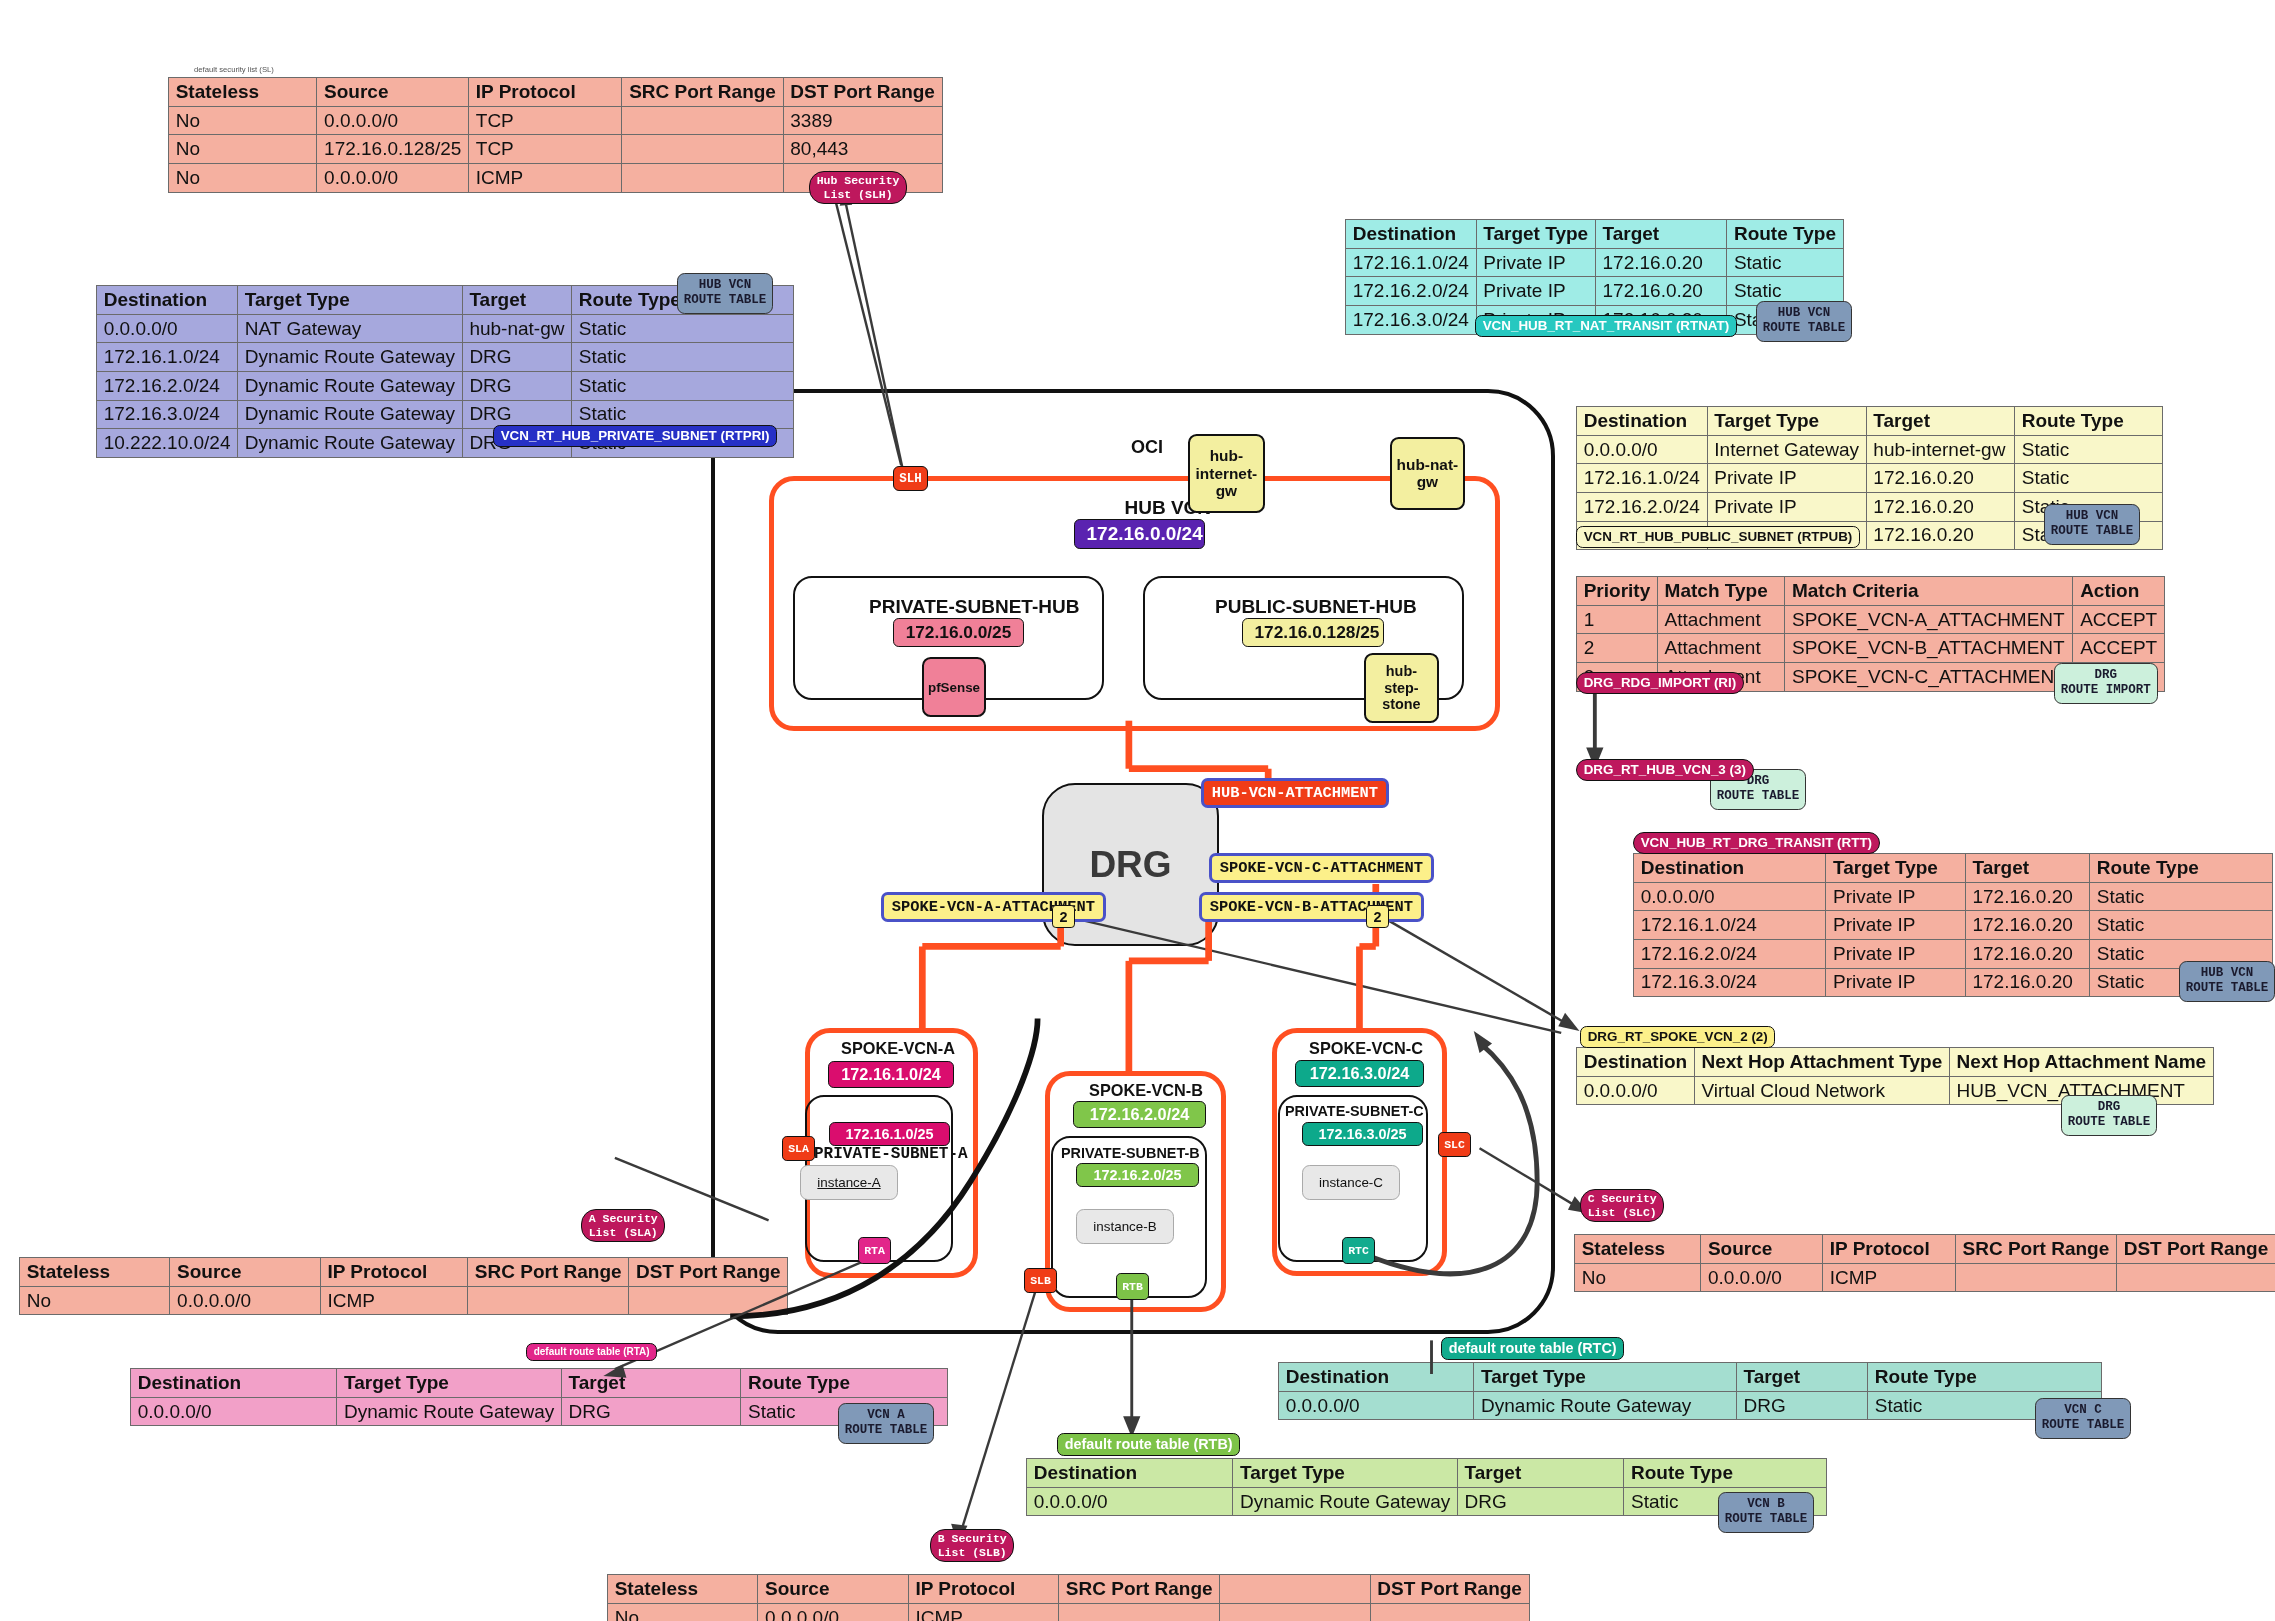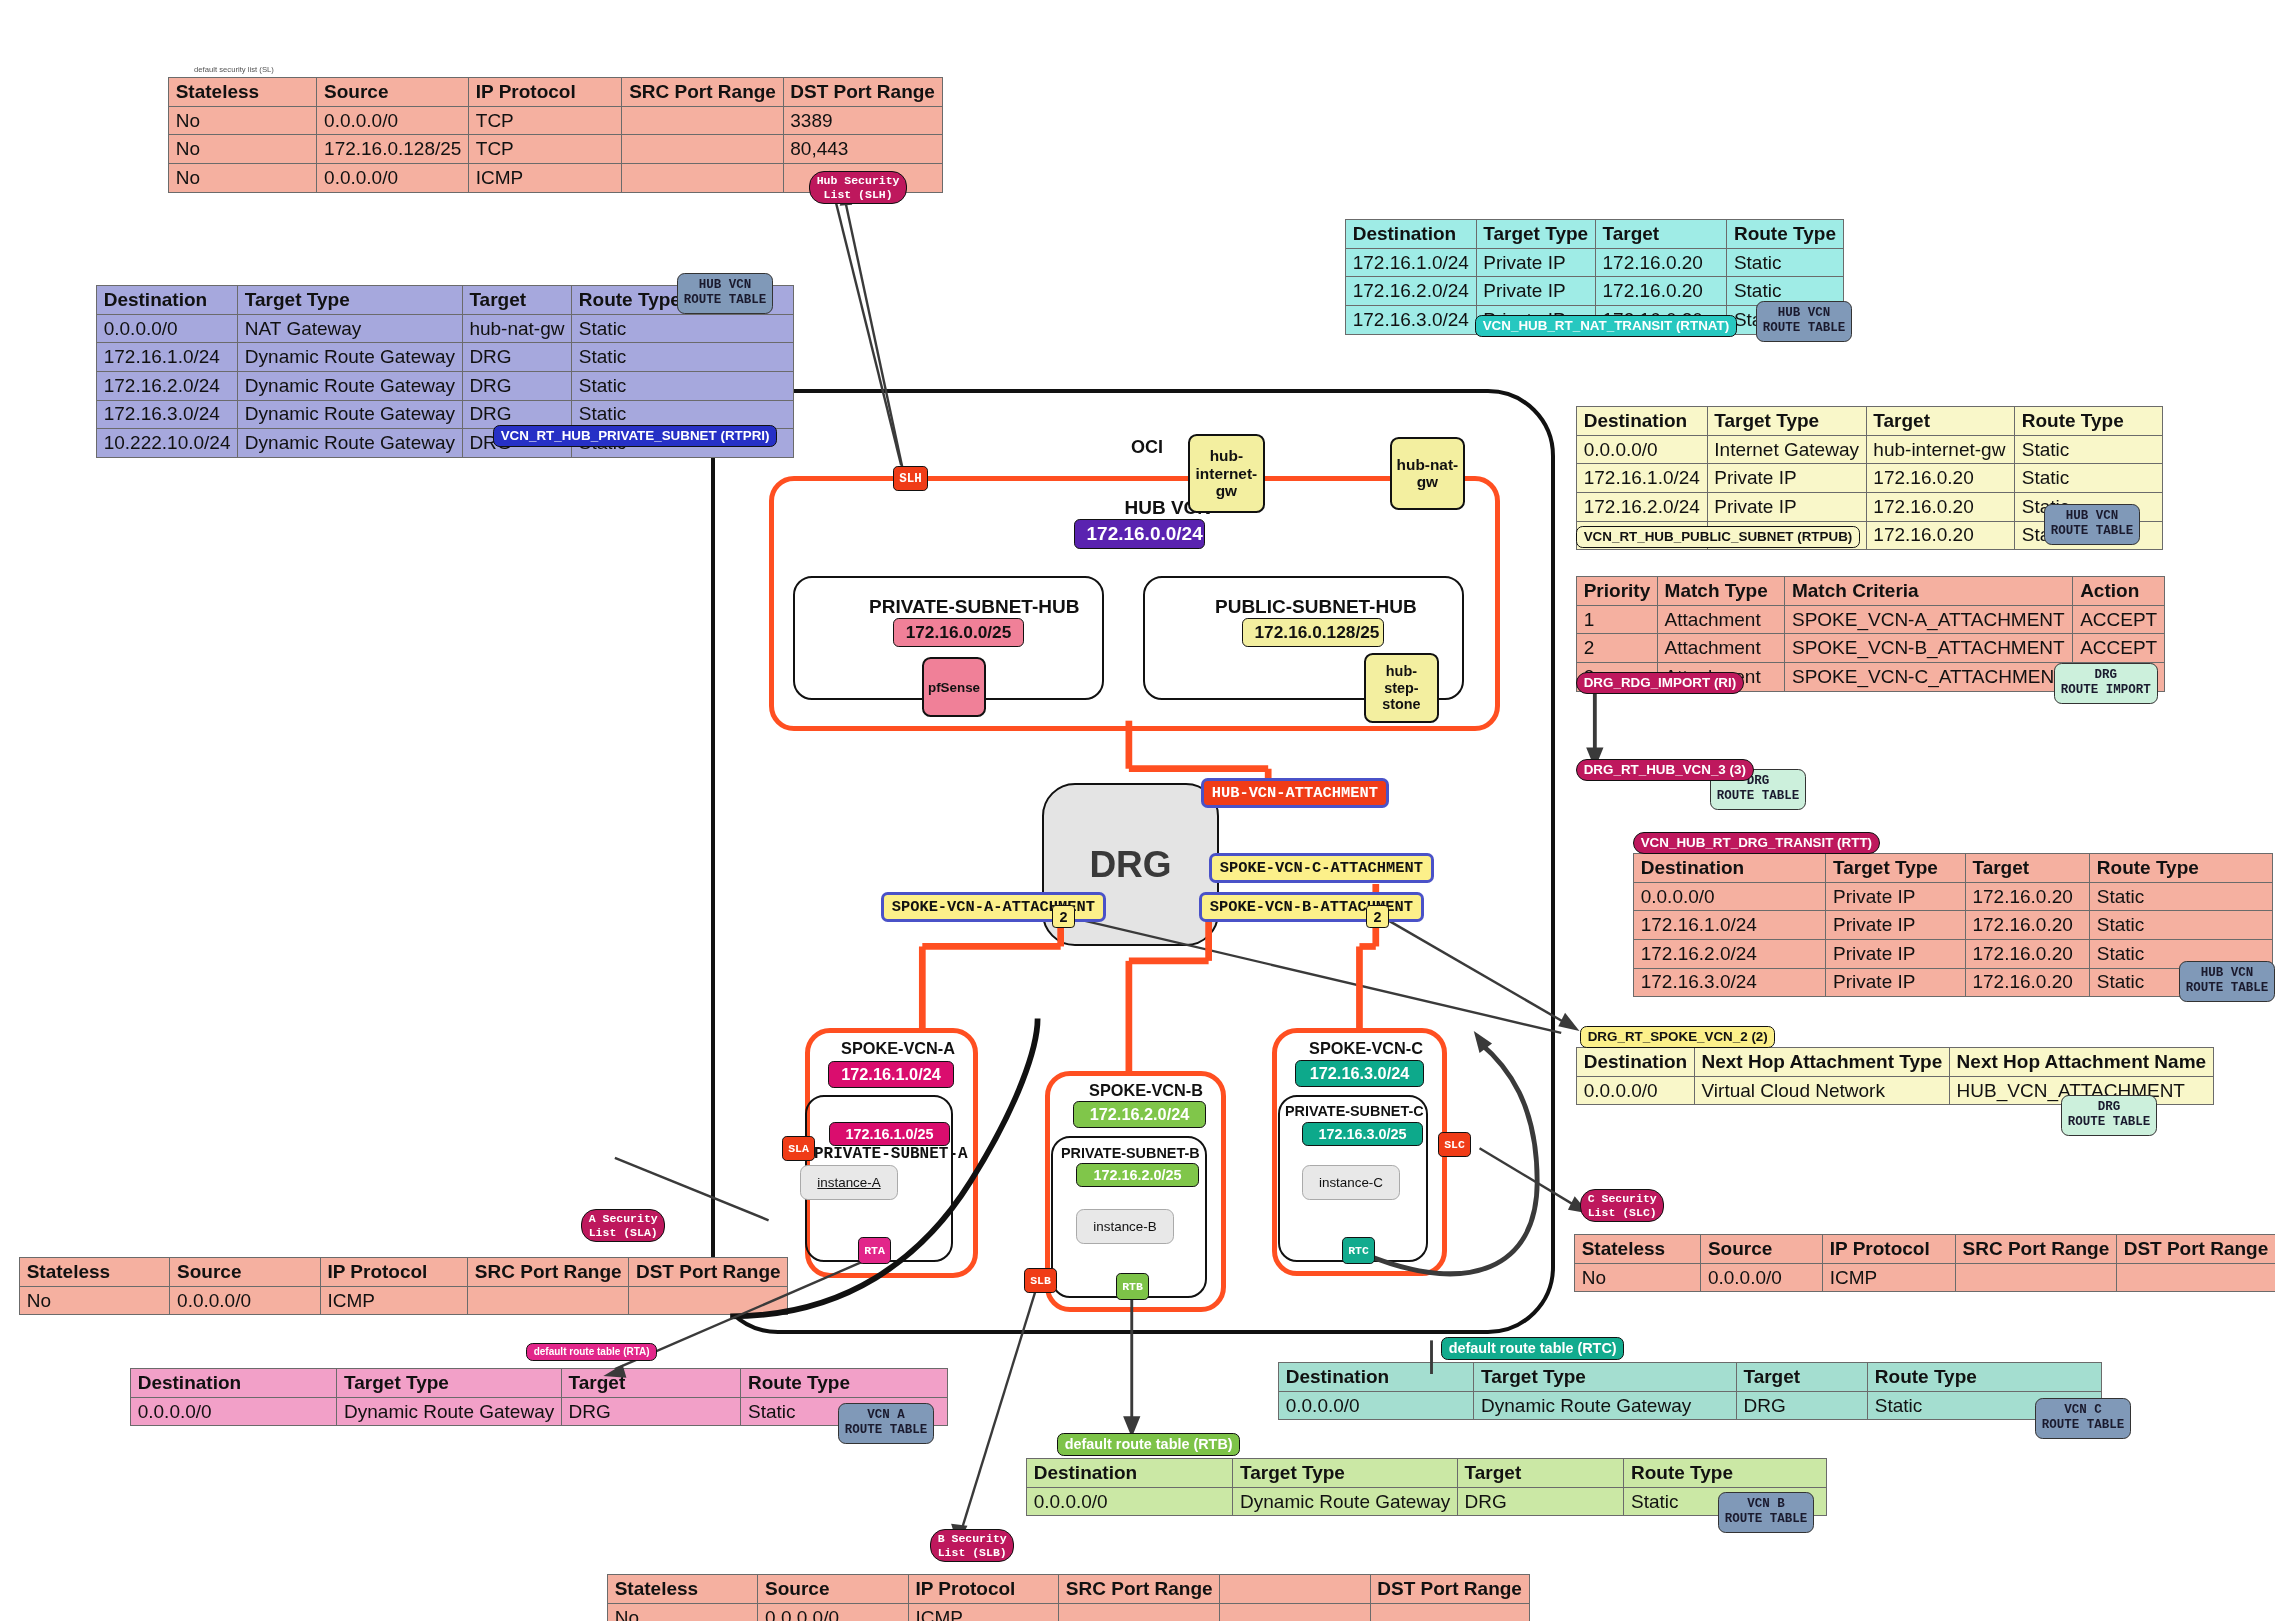--- a/index.html
+++ b/index.html
@@ -125,21 +125,21 @@
   <line x1="1490" y1="1430" x2="1490" y2="1395" stroke="#3a3a3a" stroke-width="3"></line>
 </svg>
 
 <div class="oci" style="left:711px;top:389px;width:836px;height:937px;"></div>
 <div class="title" style="left:1086px;top:437px;width:77px;font-size:18px;">OCI</div>
 
 <div class="vcn" style="left:769px;top:476px;width:721px;height:245px;"></div>
 <div class="title" style="left:1038px;top:497px;width:173px;">HUB VCN</div>
 <div class="cidr c-purple" style="left:1074px;top:519px;width:106px;">172.16.0.0/24</div>
 
-<div class="node n-red" style="left:893px;top:466px;width:33px;height:23px;font-size:12.5px;">SLH</div>
+<div class="node n-red" style="left:893px;top:466px;width:33px;height:23px;font-size:12.5px;border-radius:6px;">SLH</div>
 
 <div class="gwbox" style="left:1188px;top:434px;width:67px;height:69px;">hub-internet-gw</div>
 <div class="gwbox" style="left:1390px;top:437px;width:65px;height:63px;">hub-nat-gw</div>
 
 <div class="subnet" style="left:793px;top:576px;width:307px;height:120px;"></div>
 <div class="title" style="left:869px;top:596px;width:173px;">PRIVATE-SUBNET-HUB</div>
 <div class="cidr c-pinkl" style="left:893px;top:618px;width:106px;font-size:17.3px;">172.16.0.0/25</div>
 <div class="fwbox" style="left:922px;top:657px;width:60px;height:56px;">pfSense</div>
 
 <div class="subnet" style="left:1143px;top:576px;width:317px;height:120px;"></div>

